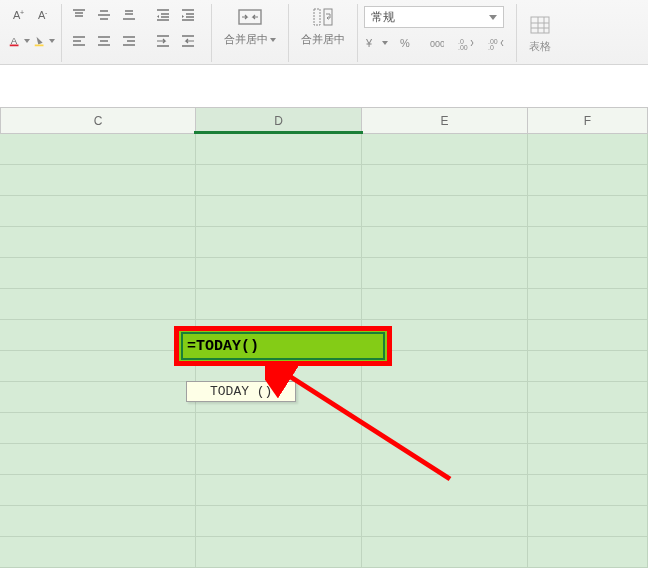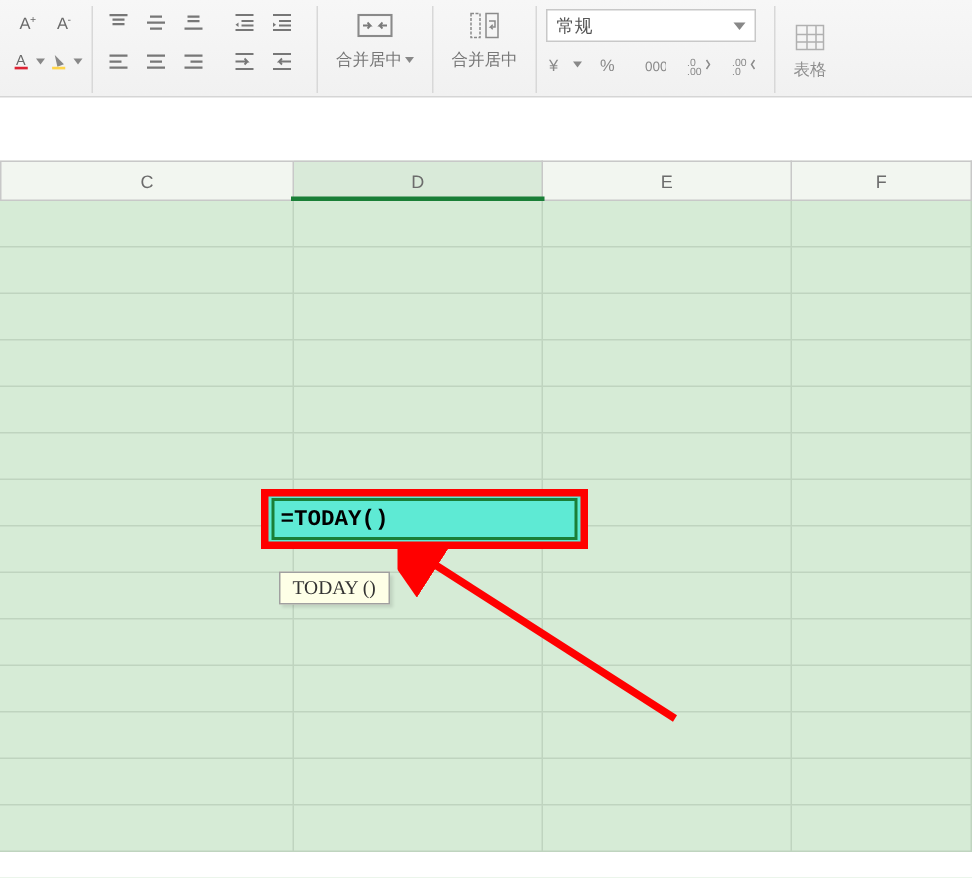--- a/index.html
+++ b/index.html
@@ -131,21 +131,21 @@
       border-bottom: 1px solid #bfd4bf;
     }
     
     .editcell {
       position: absolute;
       left: 174px;
       top: 192px;
       width: 218px;
       height: 40px;
       border: 5px solid #ff0000;
-      background: #5eead4;
+      background: #84cc16;
       display: flex;
       align-items: center;
       padding-left: 8px;
       font-family: "SimSun","Courier New",monospace;
       font-size: 15px;
       color: #000;
       font-weight: 600;
     }
     .greenbox {
       position: absolute;
@@ -155,22 +155,22 @@
       height: 28px;
       border: 2px solid #1a7f37;
       pointer-events: none;
     }
     .tooltip {
       position: absolute;
       left: 186px;
       top: 247px;
       background: #feffe7;
       border: 1px solid #a0a0a0;
-      padding: 2px 8px;
-      font-family: Liberation Serif, serif;
+      padding: 2px 23px;
+      font-family: Liberation Mono, monospace;
       font-size: 13px;
       color: #333;
       box-shadow: 2px 2px 2px rgba(0,0,0,.1);
     }
     
     .arrow {
       position: absolute;
       left: 265px;
       top: 230px;
       width: 200px;

